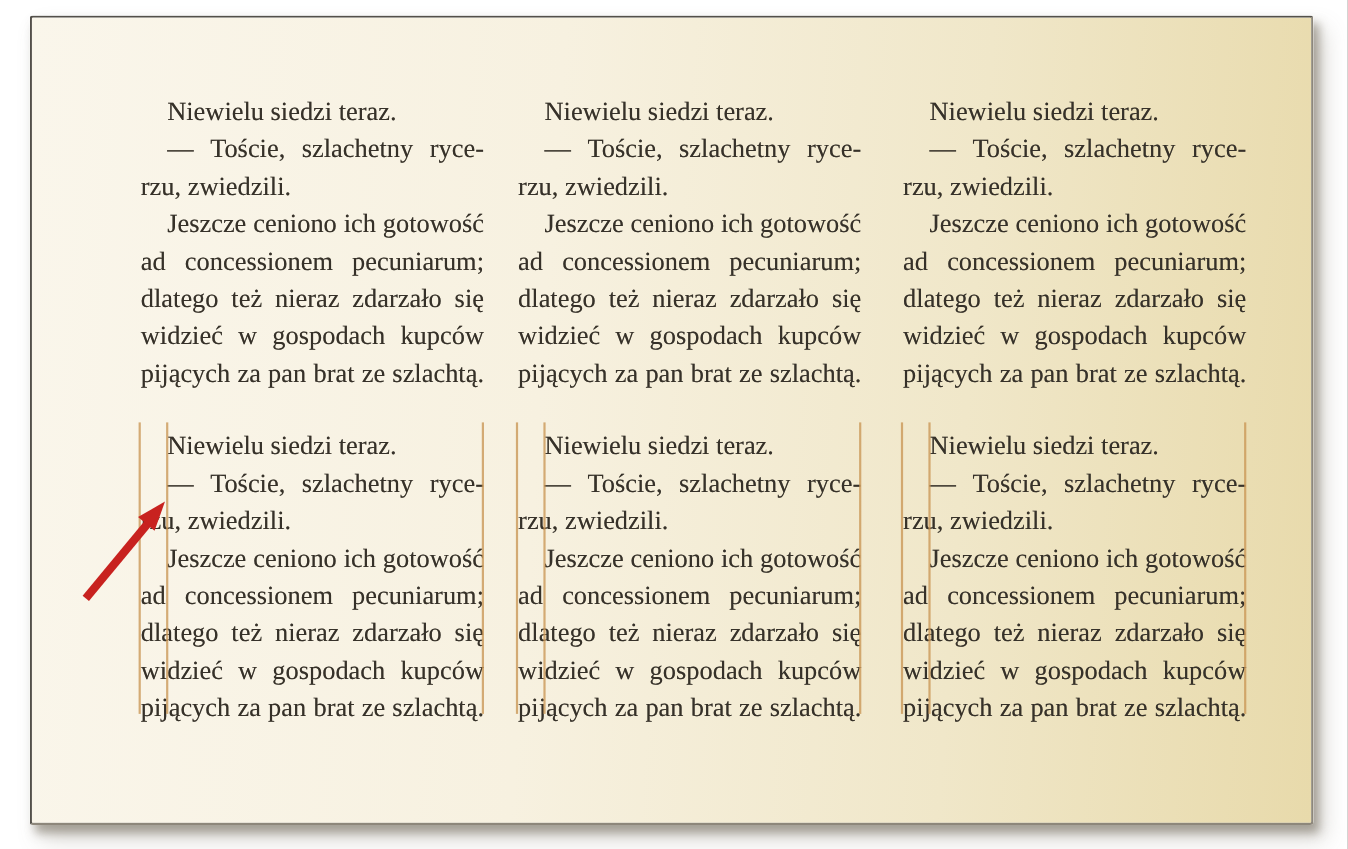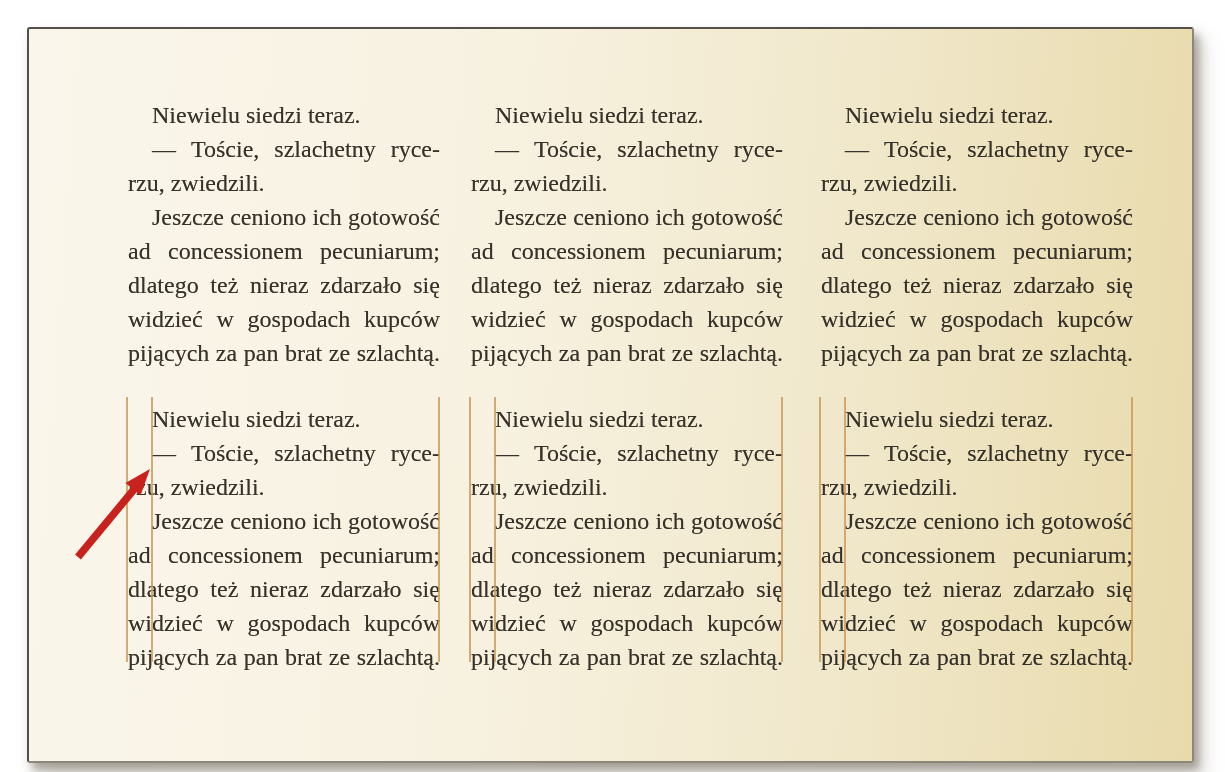--- a/index.html
+++ b/index.html
@@ -4,21 +4,21 @@
 <style>
   html, body { margin:0; padding:0; }
   body { background:#ffffff; }
 
   .stage {
     position:relative; width:1225px; height:772px;
     background:#ffffff; overflow:hidden;
   }
 
   .page {
-    position:absolute; left:27px; top:27px; width:1167px; height:736px;
+    position:absolute; left:27px; top:14px; width:1167px; height:736px;
     box-sizing:border-box;
     border:2px solid;
     border-color:#53504a #8d877b #8d877b #53504a;
     border-radius:3px;
     background:linear-gradient(94deg, #faf6eb 0%, #f7f1e0 40%, #f0e7c9 72%, #e8daab 100%);
     box-shadow: 5px 7px 9px rgba(105,97,82,0.50), 10px 13px 20px rgba(120,112,95,0.25);
   }
 
   .tblock { position:absolute; width:312px; height:272px; }
 

